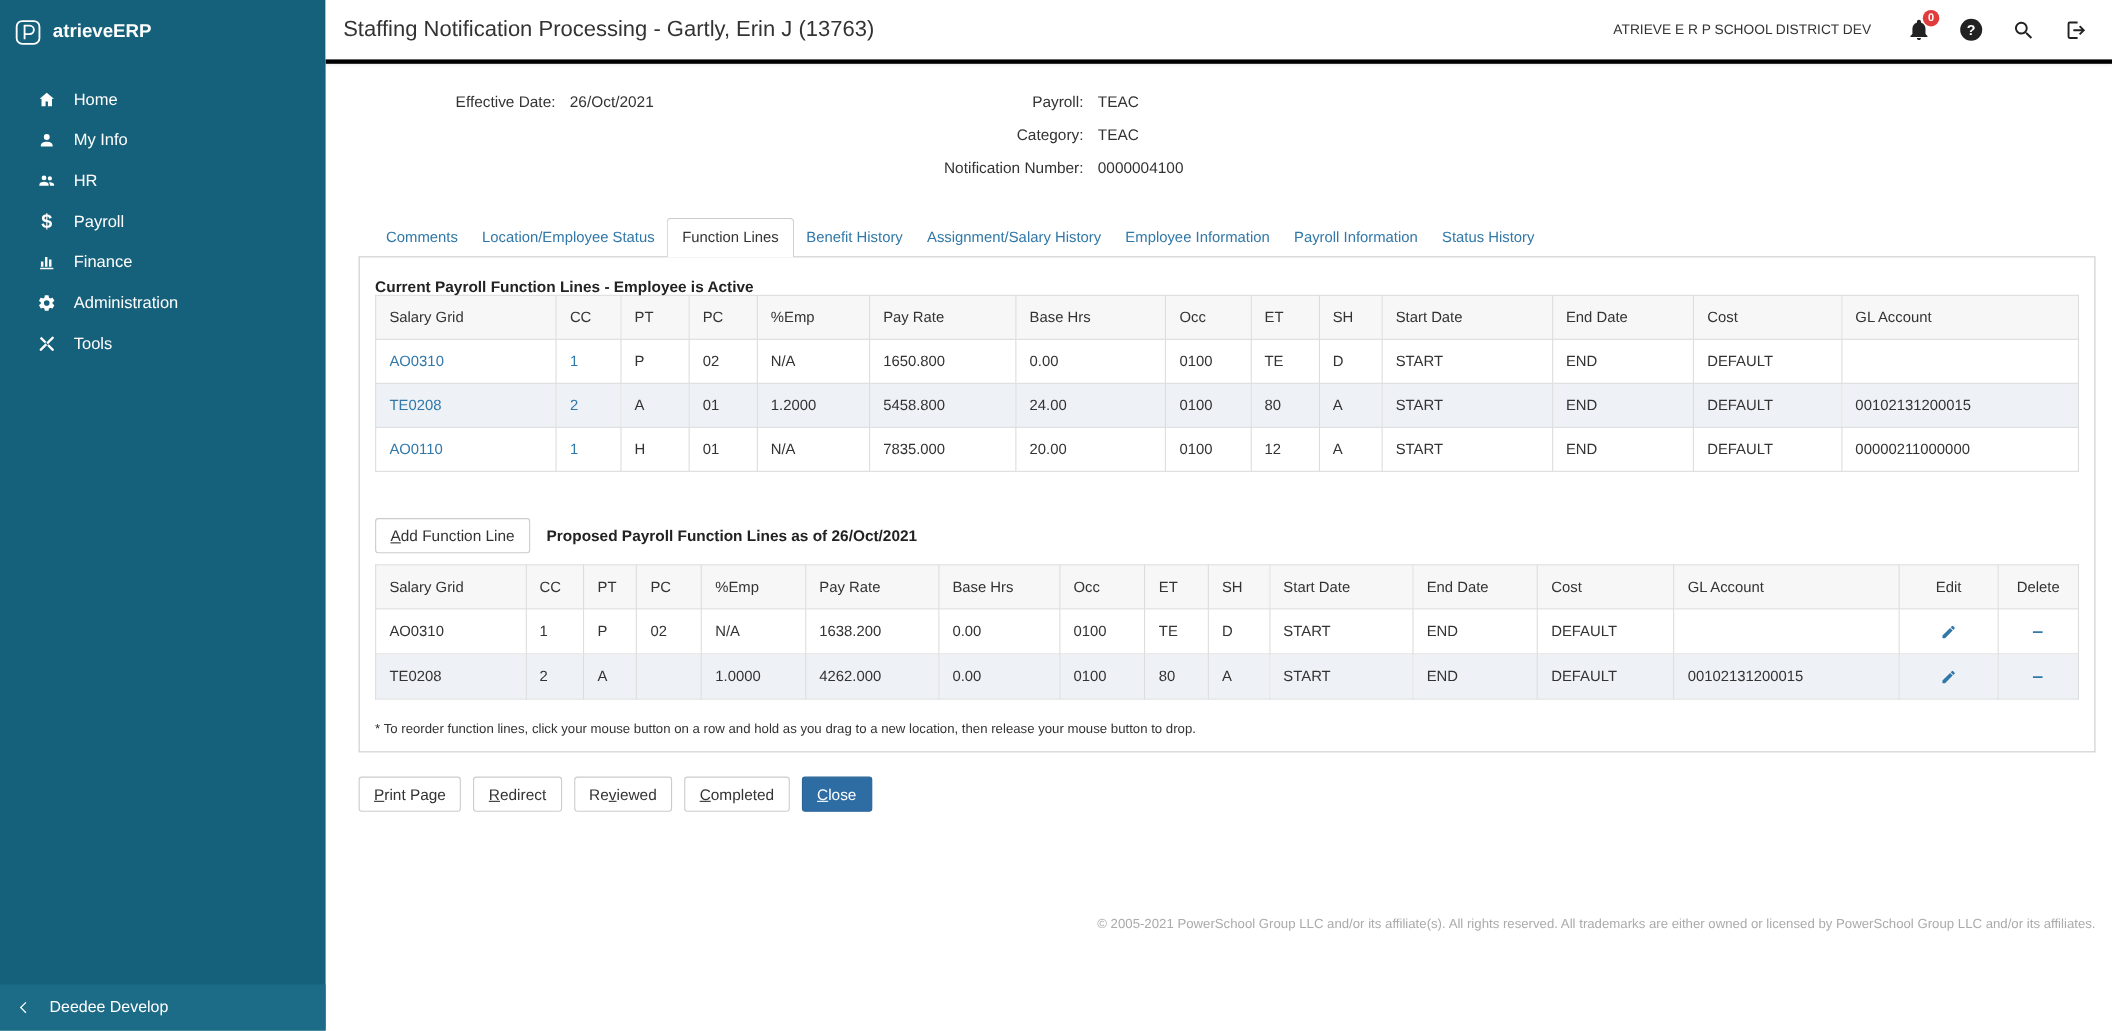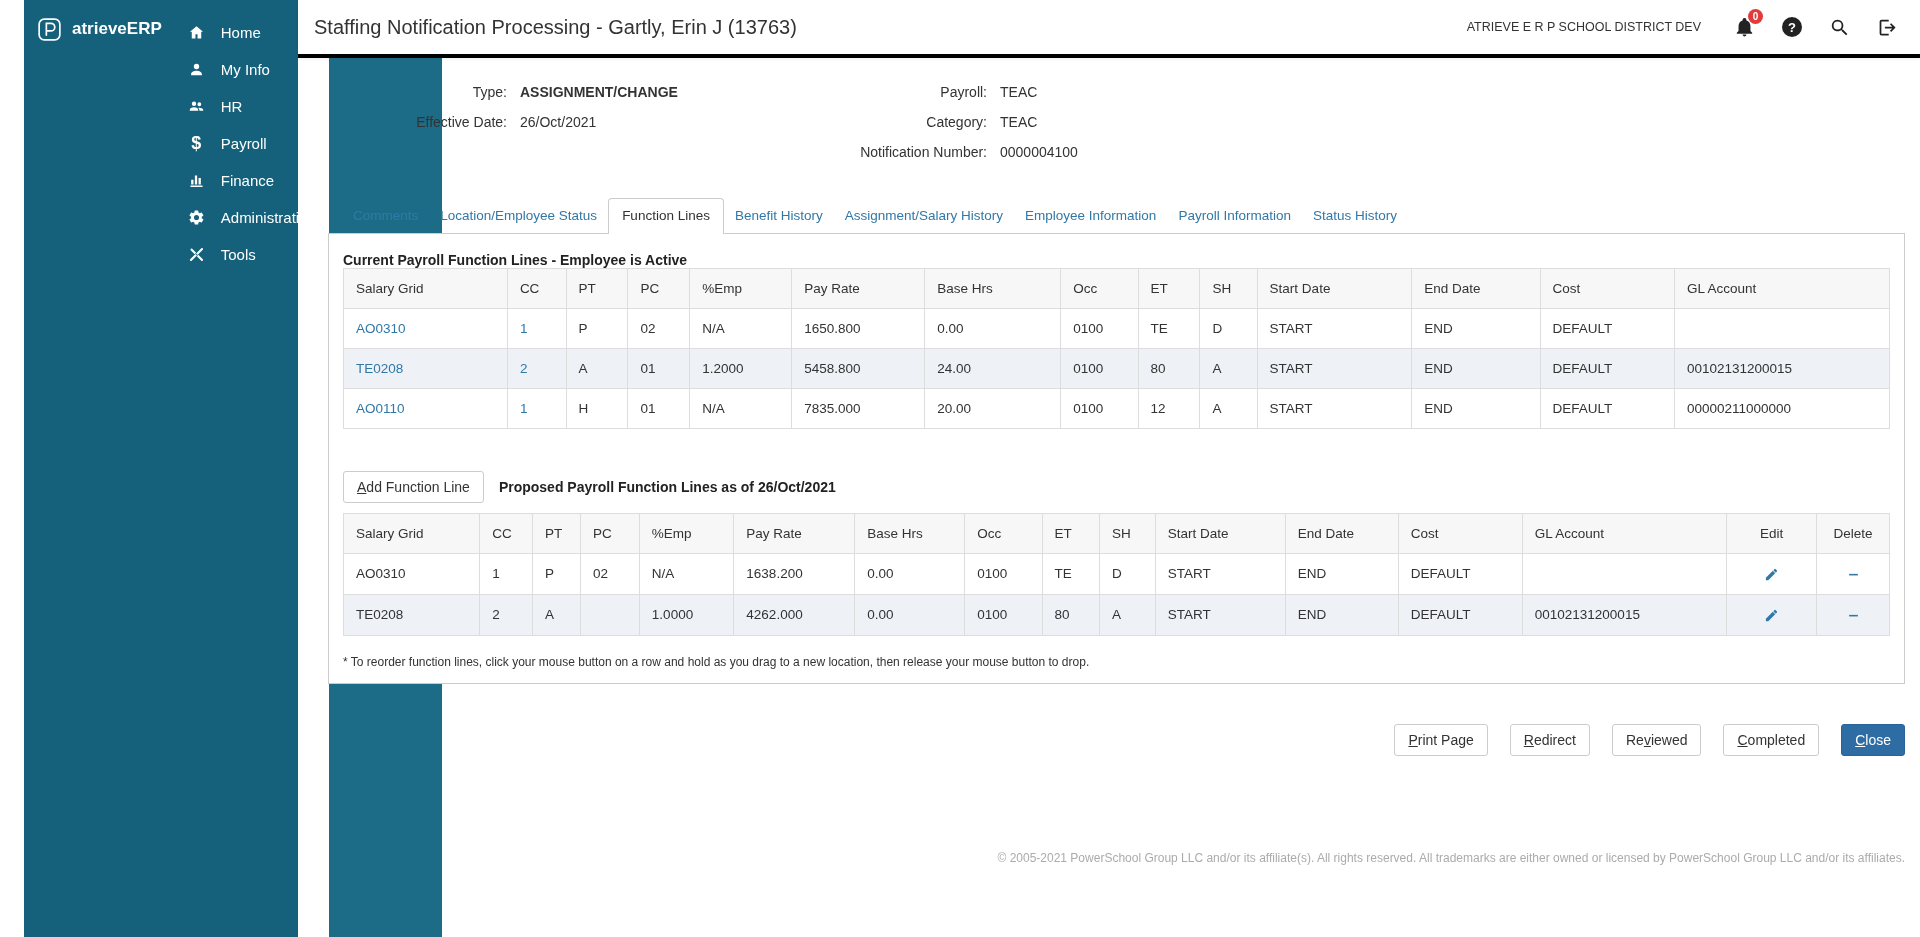--- a/index.html
+++ b/index.html
@@ -5,26 +5,26 @@
   * { margin:0; padding:0; box-sizing:border-box; }
   :root{
     --sidebar-bg:#15607a; --sidebar-user-bg:#1c6c88; --link:#3178a8;
     --primary-btn:#2e6da4; --badge:#e23b3b; --proposed-divider:#a94442; --row-alt:#eef2f7;
   }
   html,body { width:1920px; height:937px; }
   body { font-family:"Liberation Sans", sans-serif; background:#fff; color:#333; overflow:hidden; }
   .app { display:flex; width:1920px; height:937px; }
 
   
-  .sidebar { width:274px; background:var(--sidebar-bg); color:#fff; display:flex; flex-direction:row; flex-shrink:0;margin-left:24px; }
+  .sidebar { width:296px; background:var(--sidebar-bg); color:#fff; display:flex; flex-direction:column; flex-shrink:0; }
   .brand { height:58px; display:flex; align-items:center; padding:0 12px; gap:9px; cursor:pointer; }
   .brand-logo svg { width:27px; height:27px; display:block; }
   .brand-name { font-size:17px; font-weight:bold; }
   .nav { padding-top:14px; flex:1; }
-  .nav-item { display:flex; align-items:center; gap:15px; padding:10px 13px; font-size:15px; cursor:pointer; }
+  .nav-item { display:flex; align-items:center; gap:15px; padding:10px 33px; font-size:15px; cursor:pointer; }
   .nav-icon { width:19px; display:inline-flex; justify-content:center; }
   .nav-icon svg { width:17px; height:17px; fill:#fff; }
   .dollar-glyph { font-size:18px; font-weight:bold; line-height:17px; }
   .sidebar-user { background:var(--sidebar-user-bg); padding:13px 15px; display:flex; align-items:center; gap:16px; font-size:14.5px; cursor:pointer; }
   .user-chevron svg { width:14px; height:14px; fill:#fff; display:block; }
 
   
   .main { flex:1; display:flex; flex-direction:column; min-width:0; }
   .topbar { height:58px; background:#fff; border-bottom:4px solid #000000; box-shadow:0 1px 3px rgba(0,0,0,.07); display:flex; align-items:center; justify-content:space-between; padding:0 22px 0 16px; flex-shrink:0; }
   .page-title { font-size:20px; font-weight:400; color:#333; white-space:nowrap; }
@@ -66,21 +66,21 @@
   .proposed-head { display:flex; align-items:center; gap:15px; margin:42px 0 10px; }
   .proposed-head .section-title { margin-bottom:0; }
 
   .btn { font-family:inherit; font-size:14px; color:#333; background:#fff; border:1px solid #ccc; border-radius:3px; padding:6px 13px; cursor:pointer; line-height:18px; white-space:nowrap; }
   .btn.primary { background:var(--primary-btn); border-color:#2a6496; color:#fff; }
 
   .panel-foot { display:flex; align-items:flex-start; justify-content:space-between; gap:20px; margin-top:10px; }
   .footnote { font-size:12px; color:#333; padding-top:9px;text-align:right; }
   .panel-buttons { display:flex; gap:8px; flex-shrink:0; }
 
-  .page-actions { display:flex; justify-content:flex-end; gap:22px; margin-top:40px; }
+  .page-actions { display:flex; gap:11px; margin-top:22px; }
   .copyright { text-align:right; color:#ababab; font-size:12px; margin-top:95px; }
 </style>
 </head>
 <body>
 
 <div class="app">
 
   <aside class="sidebar">
     <div class="brand">
       <span class="brand-logo">
@@ -187,24 +187,20 @@
               </svg>
           </span>
         </span>
       </div>
     </header>
 
     <div class="content">
 
       <div class="details">
         <div class="det-col">
-          <div class="det-row">
-              <span class="det-label">Type:</span>
-              <span class="det-value bold">ASSIGNMENT/CHANGE</span>
-            </div>
           <div class="det-row">
               <span class="det-label">Effective Date:</span>
               <span class="det-value">26/Oct/2021</span>
             </div>
         </div>
         <div class="det-col">
           <div class="det-row">
               <span class="det-label">Payroll:</span>
               <span class="det-value">TEAC</span>
             </div>

